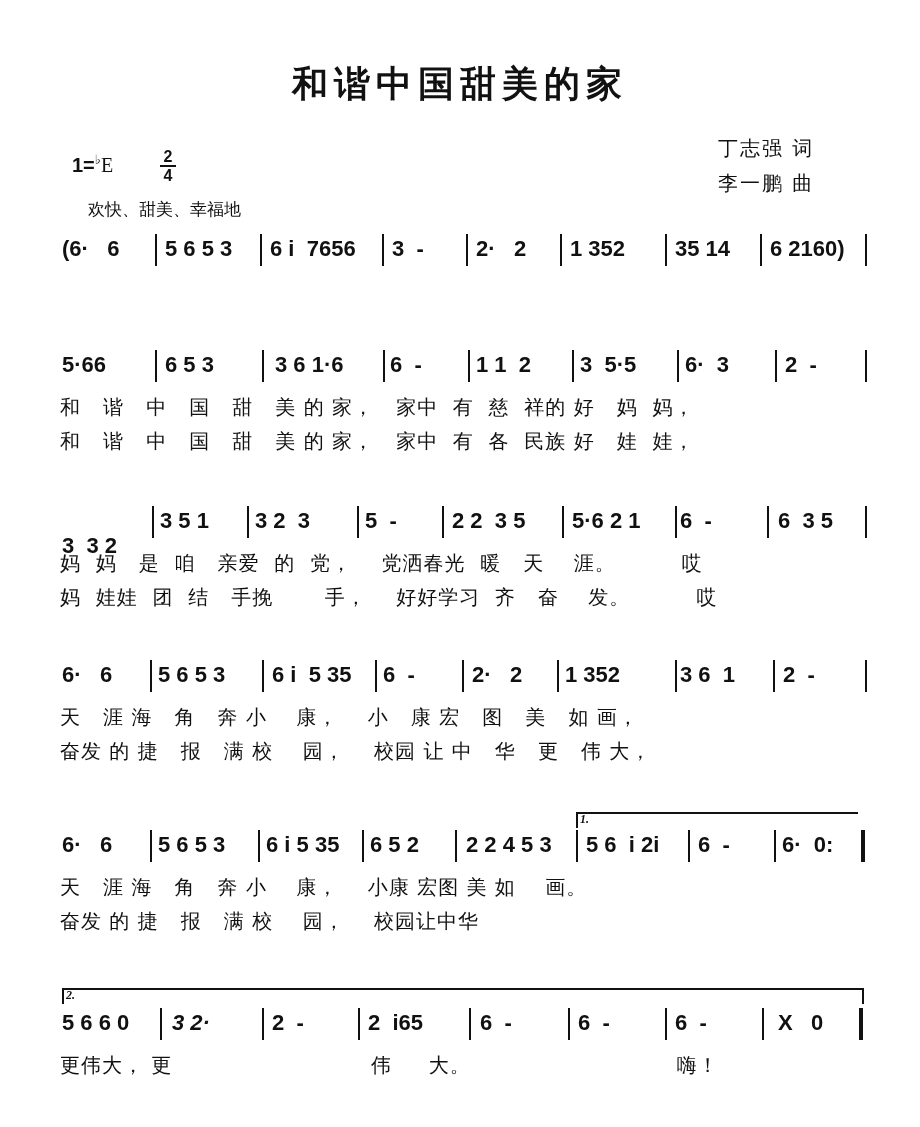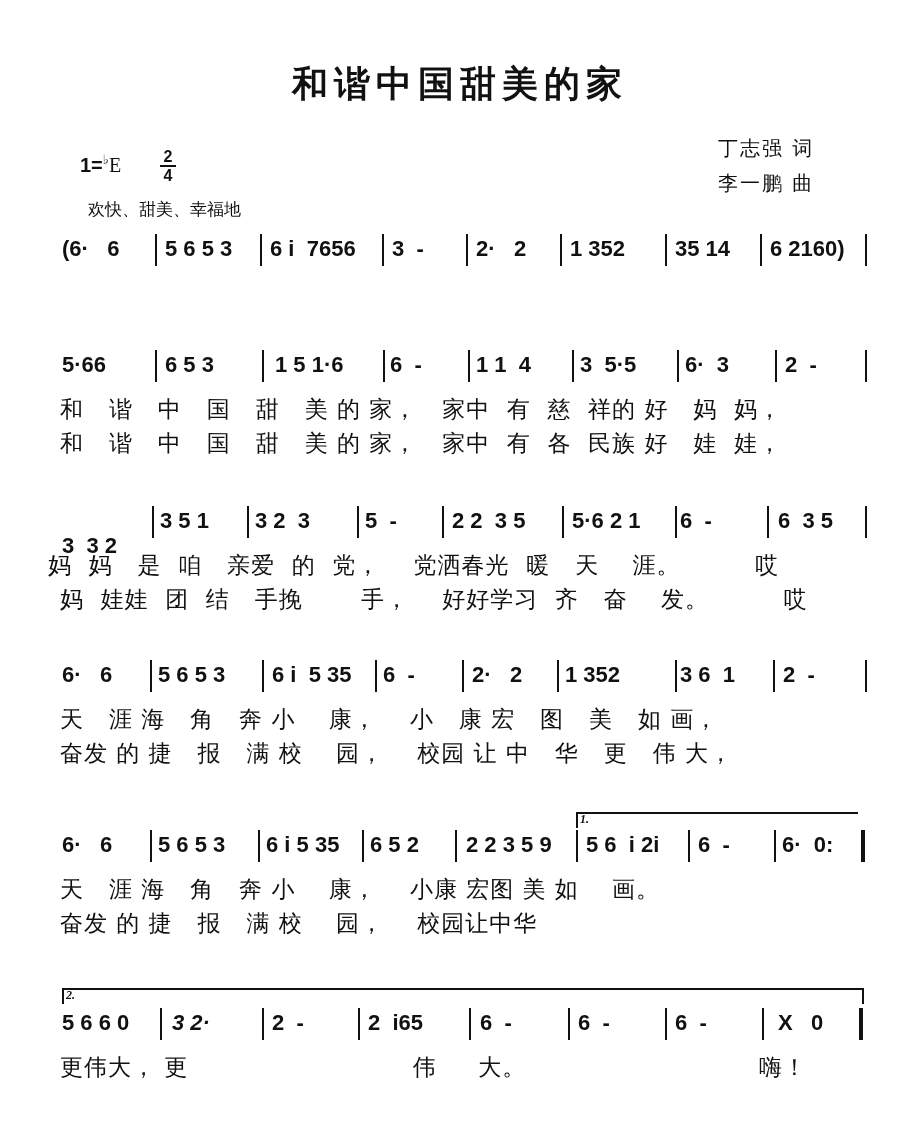--- a/index.html
+++ b/index.html
@@ -1,30 +1,30 @@
 <!DOCTYPE html>
 <html><head>
 <meta charset="utf-8">
 <style>
   html, body { margin:0; padding:0; background:#fff; }
   body { width:920px; height:1127px; position:relative; overflow:hidden; color:#111;
          font-family:"DejaVu Sans", sans-serif; }
   .abs { position:absolute; }
   .title { top:60px; left:0; width:920px; text-align:center; font-size:36px; font-weight:bold;
            letter-spacing:6px; font-family:"DejaVu Serif", serif; }
-  .key { top:152px; left:80px; font-size:20px; font-family:"Liberation Serif", serif;text-align:right; }
+  .key { top:152px; left:72px; font-size:20px; font-family:"Liberation Serif", serif;text-align:right; }
   .key b { font-family:"Liberation Sans", sans-serif; }
   .key sup { font-size:13px; }
   .ts { position:absolute; left:160px; top:148px; width:16px; text-align:center;
         font-family:"Liberation Sans", sans-serif; font-weight:bold; font-size:16px; line-height:17px; }
   .tempo { top:198px; left:88px; font-size:17px; }
   .credit { left:718px; font-size:20px; letter-spacing:2px; }
   .notes { position:absolute; white-space:pre; font-family:"Liberation Sans", sans-serif;
            font-weight:bold; font-size:22px; }
-  .lyr { position:absolute; white-space:pre; font-size:23px; font-family:"DejaVu Serif", serif; letter-spacing:1px; }
+  .lyr { position:absolute; white-space:pre; font-size:20px; font-family:"DejaVu Serif", serif; letter-spacing:1px; }
   .bar { position:absolute; width:2px; background:#111; height:32px; }
   .thick { width:4px; }
   .volta { position:absolute; border-top:2px solid #111; border-left:2px solid #111; height:14px; }
   .volta.end { border-right:2px solid #111; }
   .vnum { position:absolute; font-size:12px; font-weight:bold; font-style:italic;
           font-family:"Liberation Serif", serif; }
 </style>
 </head>
 <body>
 
@@ -53,23 +53,23 @@
     <div class="bar" style="left: 155px; top: 234px;"></div>
     <div class="bar" style="left: 260px; top: 234px;"></div>
     <div class="bar" style="left: 382px; top: 234px;"></div>
     <div class="bar" style="left: 466px; top: 234px;"></div>
     <div class="bar" style="left: 560px; top: 234px;"></div>
     <div class="bar" style="left: 665px; top: 234px;"></div>
     <div class="bar" style="left: 760px; top: 234px;"></div>
     <div class="bar" style="left: 865px; top: 234px;"></div>
     <div class="notes" style="left: 62px; top: 352px;">5·66</div>
     <div class="notes" style="left: 165px; top: 352px;">6 5 3</div>
-    <div class="notes" style="left: 275px; top: 352px;">1 5 1·6</div>
+    <div class="notes" style="left: 275px; top: 352px;">3 6 1·6</div>
     <div class="notes" style="left: 390px; top: 352px;">6  -</div>
-    <div class="notes" style="left: 476px; top: 352px;">1 1  4</div>
+    <div class="notes" style="left: 476px; top: 352px;">1 1  2</div>
     <div class="notes" style="left: 580px; top: 352px;">3  5·5</div>
     <div class="notes" style="left: 685px; top: 352px;">6·  3</div>
     <div class="notes" style="left: 785px; top: 352px;">2  -</div>
     <div class="bar" style="left: 155px; top: 350px;"></div>
     <div class="bar" style="left: 262px; top: 350px;"></div>
     <div class="bar" style="left: 383px; top: 350px;"></div>
     <div class="bar" style="left: 468px; top: 350px;"></div>
     <div class="bar" style="left: 572px; top: 350px;"></div>
     <div class="bar" style="left: 677px; top: 350px;"></div>
     <div class="bar" style="left: 775px; top: 350px;"></div>
@@ -85,21 +85,21 @@
     <div class="notes" style="left: 680px; top: 508px;">6  -</div>
     <div class="notes" style="left: 778px; top: 508px;">6  3 5</div>
     <div class="bar" style="left: 152px; top: 506px;"></div>
     <div class="bar" style="left: 247px; top: 506px;"></div>
     <div class="bar" style="left: 357px; top: 506px;"></div>
     <div class="bar" style="left: 442px; top: 506px;"></div>
     <div class="bar" style="left: 562px; top: 506px;"></div>
     <div class="bar" style="left: 675px; top: 506px;"></div>
     <div class="bar" style="left: 767px; top: 506px;"></div>
     <div class="bar" style="left: 865px; top: 506px;"></div>
-    <div class="lyr" style="left: 48px; top: 550px; text-align: right;">妈  妈   是  咱   亲爱  的  党，    党洒春光  暖   天    涯。         哎</div>
+    <div class="lyr" style="left: 60px; top: 550px; text-align: right;">妈  妈   是  咱   亲爱  的  党，    党洒春光  暖   天    涯。         哎</div>
     <div class="lyr" style="left: 60px; top: 584px;">妈  娃娃  团  结   手挽       手，    好好学习  齐   奋    发。         哎</div>
     <div class="notes" style="left: 62px; top: 662px;">6·   6</div>
     <div class="notes" style="left: 158px; top: 662px;">5 6 5 3</div>
     <div class="notes" style="left: 272px; top: 662px;">6 i  5 35</div>
     <div class="notes" style="left: 383px; top: 662px;">6  -</div>
     <div class="notes" style="left: 472px; top: 662px;">2·   2</div>
     <div class="notes" style="left: 565px; top: 662px;">1 352</div>
     <div class="notes" style="left: 680px; top: 662px;">3 6  1</div>
     <div class="notes" style="left: 783px; top: 662px;">2  -</div>
     <div class="bar" style="left: 150px; top: 660px;"></div>
@@ -109,21 +109,21 @@
     <div class="bar" style="left: 557px; top: 660px;"></div>
     <div class="bar" style="left: 675px; top: 660px;"></div>
     <div class="bar" style="left: 773px; top: 660px;"></div>
     <div class="bar" style="left: 865px; top: 660px;"></div>
     <div class="lyr" style="left: 60px; top: 704px;">天   涯 海   角   奔 小    康，    小   康 宏   图   美   如 画，</div>
     <div class="lyr" style="left: 60px; top: 738px;">奋发 的 捷   报   满 校    园，    校园 让 中   华   更   伟 大，</div>
     <div class="notes" style="left: 62px; top: 832px;">6·   6</div>
     <div class="notes" style="left: 158px; top: 832px;">5 6 5 3</div>
     <div class="notes" style="left: 266px; top: 832px;">6 i 5 35</div>
     <div class="notes" style="left: 370px; top: 832px;">6 5 2</div>
-    <div class="notes" style="left: 466px; top: 832px;">2 2 3 5 9</div>
+    <div class="notes" style="left: 466px; top: 832px;">2 2 4 5 3</div>
     <div class="notes" style="left: 586px; top: 832px;">5 6  i 2i</div>
     <div class="notes" style="left: 698px; top: 832px;">6  -</div>
     <div class="notes" style="left: 782px; top: 832px;">6·  0:</div>
     <div class="bar" style="left: 150px; top: 830px;"></div>
     <div class="bar" style="left: 258px; top: 830px;"></div>
     <div class="bar" style="left: 362px; top: 830px;"></div>
     <div class="bar" style="left: 455px; top: 830px;"></div>
     <div class="bar" style="left: 576px; top: 830px;"></div>
     <div class="bar" style="left: 688px; top: 830px;"></div>
     <div class="bar" style="left: 774px; top: 830px;"></div>

